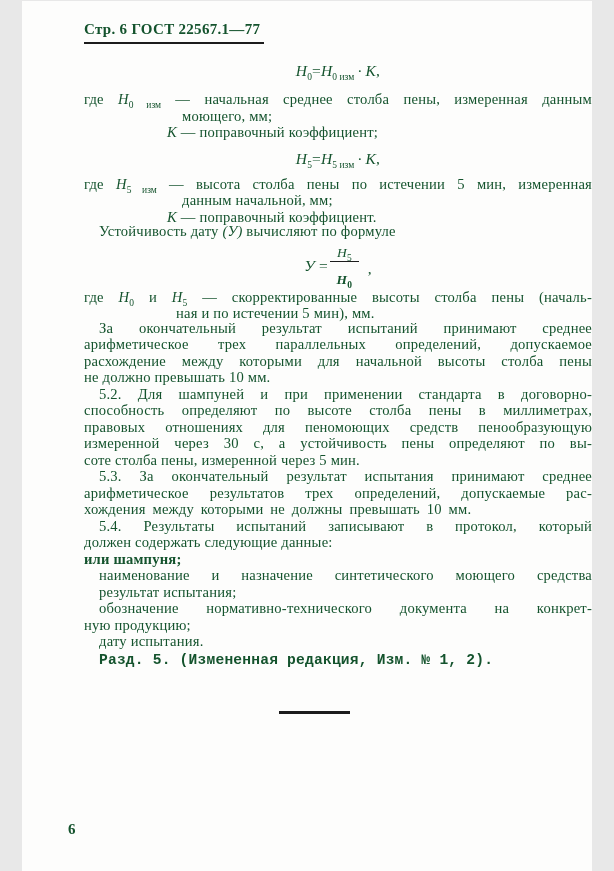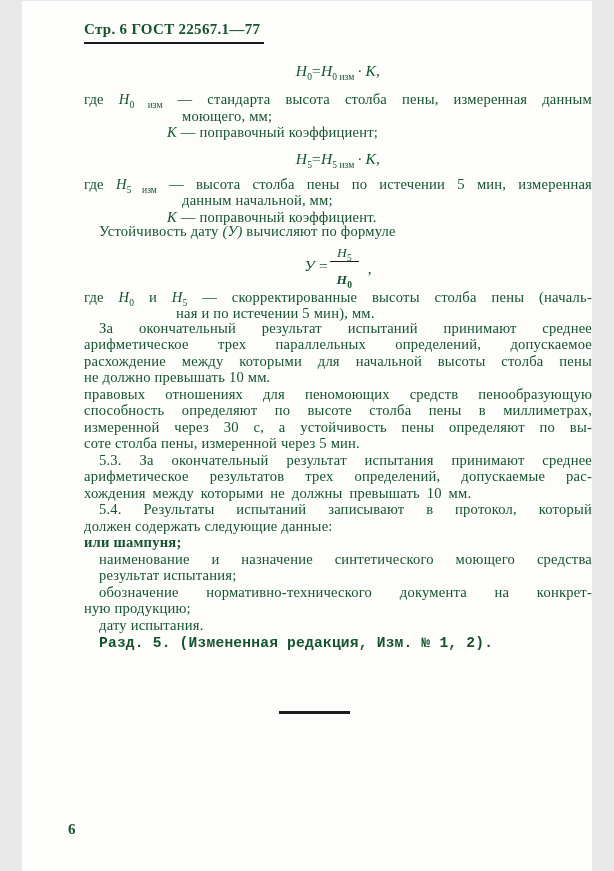--- a/index.html
+++ b/index.html
@@ -99,21 +99,21 @@
 
 <div class="page">
 
   <div class="header">Стр. 6 ГОСТ 22567.1—77</div>
 
   <div class="content">
 
     <div class="formula f1"><span class="iv">H</span><sub>0</sub><span>=</span><span class="iv">H</span><sub>0 изм</sub><span class="mul">·</span><span class="iv">K</span><span>,</span></div>
 
     <div class="w1">
-      <div class="line jl"><span>где</span> <span class="iv">H</span><sub>0 изм</sub> <span>—</span> <span>стандарта высота столба пены, измеренная данным</span></div>
+      <div class="line jl"><span>где</span> <span class="iv">H</span><sub>0 изм</sub> <span>—</span> <span>начальная среднее столба пены, измеренная данным</span></div>
       <div class="line ll cont1">моющего, мм;</div>
       <div class="line ll kline"><span class="iv">K</span> <span>—</span> <span>поправочный коэффициент;</span></div>
     </div>
 
     <div class="formula f2"><span class="iv">H</span><sub>5</sub><span>=</span><span class="iv">H</span><sub>5 изм</sub><span class="mul">·</span><span class="iv">K</span><span>,</span></div>
 
     <div class="w2">
       <div class="line jl"><span>где</span> <span class="iv">H</span><sub>5 изм</sub> <span>—</span> <span>высота столба пены по истечении 5 мин, измеренная</span></div>
       <div class="line ll cont1">данным начальной, мм;</div>
       <div class="line ll kline"><span class="iv">K</span> <span>—</span> <span>поправочный коэффициент.</span></div>
@@ -129,22 +129,23 @@
     </div>
 
     <div class="p-result">
       <div class="line jl ind">За окончательный результат испытаний принимают среднее</div>
       <div class="line jl">арифметическое трех параллельных определений, допускаемое</div>
       <div class="line jl">расхождение между которыми для начальной высоты столба пены</div>
       <div class="line ll">не должно превышать 10 мм.</div>
     </div>
 
     <div>
+      <div class="line jl ind">5.2. Для шампуней и при применении стандарта в договорно-</div>
+      <div class="line jl">способность определяют по высоте столба пены в миллиметрах,</div>
       <div class="line jl">правовых отношениях для пеномоющих средств пенообразующую</div>
-      <div class="line jl">способность определяют по высоте столба пены в миллиметрах,</div>
       <div class="line jl">измеренной через 30 с, а устойчивость пены определяют по вы-</div>
       <div class="line ll">соте столба пены, измеренной через 5 мин.</div>
     </div>
 
     <div>
       <div class="line jl ind">5.3. За окончательный результат испытания принимают среднее</div>
       <div class="line jl">арифметическое результатов трех определений, допускаемые рас-</div>
       <div class="line ll ws">хождения между которыми не должны превышать 10 мм.</div>
     </div>
 

